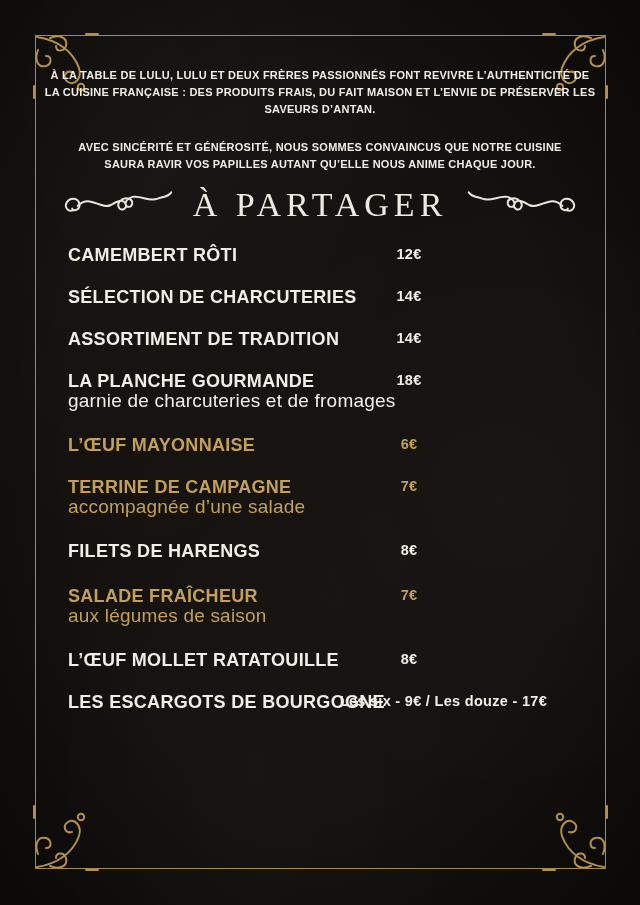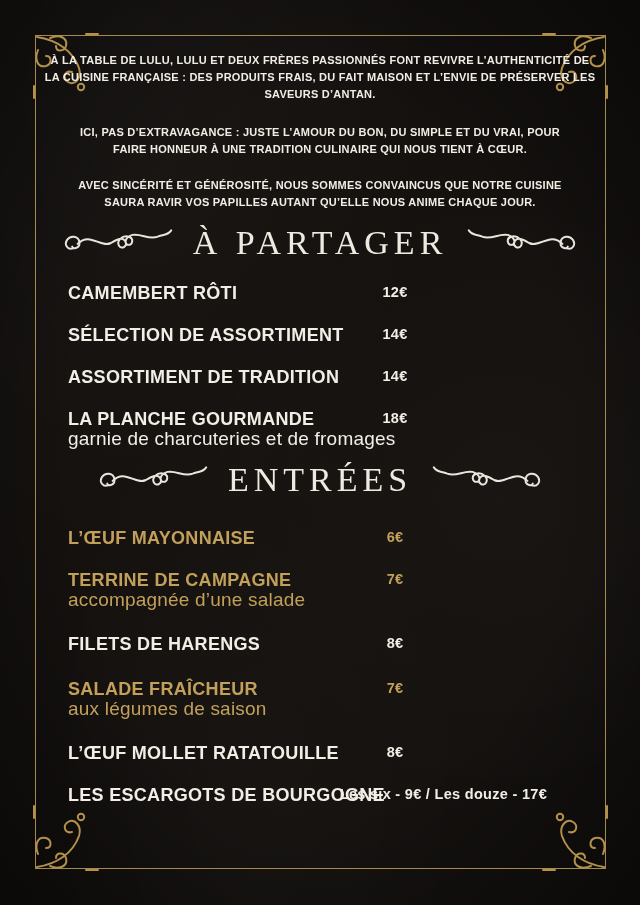--- a/index.html
+++ b/index.html
@@ -33,21 +33,21 @@
   .corner.tr { right: 28px; top: 29px; transform: scaleX(-1); }
   .corner.br { right: 28px; bottom: 30px; transform: scale(-1,-1); }
   .corner.bl { left: 29px; bottom: 30px; transform: scaleY(-1); }
 
   .content {
     position: absolute;
     left: 35px; top: 35px;
     width: 570px; height: 834px;
   }
 
-  .intro { padding-top: 17px; }
+  .intro { padding-top: 32px; }
   .intro p {
     margin: 0 auto 21px auto;
     text-align: center;
     color: #f1ede5;
     font-size: 11px;
     font-weight: 700;
     letter-spacing: 0.25px;
     line-height: 17px;
   }
   .intro p.p1 { max-width: 552px; }
@@ -96,21 +96,21 @@
     color: #f2eee6;
     font-size: 19px;
     font-weight: 400;
     letter-spacing: 0.2px;
     line-height: 18px;
     margin-top: 1px;
     white-space: nowrap;
   }
   .item-price {
     position: absolute;
-    left: 300px; top: 1px;
+    left: 314px; top: 1px;
     width: 120px;
     text-align: center;
     color: #f2eee6;
     font-size: 14.5px;
     font-weight: 700;
     letter-spacing: 0.3px;
   }
   .item-price.wide {
     left: auto;
     right: 58px;
@@ -168,21 +168,20 @@
       <path d="M21,9 C31,5 39,9 37,17 C35,23 27,23 27,17"></path>
       <circle cx="52" cy="58" r="3.2"></circle>
       <path d="M9,21 C5,31 9,39 17,37 C23,35 23,27 17,27"></path>
     </svg>
   </div>
 
   <div class="content">
 
     <div class="intro">
       <p class="p1">À LA TABLE DE LULU, LULU ET DEUX FRÈRES PASSIONNÉS FONT REVIVRE L’AUTHENTICITÉ DE LA CUISINE FRANÇAISE : DES PRODUITS FRAIS, DU FAIT MAISON ET L’ENVIE DE PRÉSERVER LES SAVEURS D’ANTAN.</p>
-      <p class="p2">ICI, PAS D’EXTRAVAGANCE : JUSTE L’AMOUR DU BON, DU SIMPLE ET DU VRAI, POUR FAIRE HONNEUR À UNE TRADITION CULINAIRE QUI NOUS TIENT À CŒUR.</p>
       <p class="p3">AVEC SINCÉRITÉ ET GÉNÉROSITÉ, NOUS SOMMES CONVAINCUS QUE NOTRE CUISINE SAURA RAVIR VOS PAPILLES AUTANT QU’ELLE NOUS ANIME CHAQUE JOUR.</p>
     </div>
 
     <div class="section-heading">
       <svg class="flourish" viewBox="0 0 120 40" fill="none" stroke="#eae5db" stroke-width="2.2" stroke-linecap="round">
         <path d="M9,26 C3,28 -1,22 2,17 C6,11 15,12 16,19 C17,25 10,28 8,24"></path>
         <path d="M14,21 C28,7 39,26 51,20 C58,16 64,13 67,18 C70,23 63,28 60,23 C57,18 63,11 71,13 C77,15 75,23 70,22 C65,21 67,13 75,11 C85,9 93,17 103,13 C110,10 114,12 118,6"></path>
       </svg>
       <div class="section-title">À PARTAGER</div>
       <svg class="flourish right" viewBox="0 0 120 40" fill="none" stroke="#eae5db" stroke-width="2.2" stroke-linecap="round">
@@ -190,45 +189,34 @@
         <path d="M14,21 C28,7 39,26 51,20 C58,16 64,13 67,18 C70,23 63,28 60,23 C57,18 63,11 71,13 C77,15 75,23 70,22 C65,21 67,13 75,11 C85,9 93,17 103,13 C110,10 114,12 118,6"></path>
       </svg>
     </div>
 
     <div class="item-list">
       <div class="item-row">
         <span class="item-name">CAMEMBERT RÔTI</span>
         <span class="item-price">12€</span>
       </div>
       <div class="item-row">
-        <span class="item-name">SÉLECTION DE ASSORTIMENT</span>
+        <span class="item-name">SÉLECTION DE CHARCUTERIES</span>
         <span class="item-price">14€</span>
       </div>
       <div class="item-row">
         <span class="item-name">ASSORTIMENT DE TRADITION</span>
         <span class="item-price">14€</span>
       </div>
       <div class="item-row has-desc">
         <span class="item-name">LA PLANCHE GOURMANDE</span>
         <span class="item-desc">garnie de charcuteries et de fromages</span>
         <span class="item-price">18€</span>
       </div>
     </div>
 
-    <div class="section-heading">
-      <svg class="flourish" viewBox="0 0 120 40" fill="none" stroke="#eae5db" stroke-width="2.2" stroke-linecap="round">
-        <path d="M9,26 C3,28 -1,22 2,17 C6,11 15,12 16,19 C17,25 10,28 8,24"></path>
-        <path d="M14,21 C28,7 39,26 51,20 C58,16 64,13 67,18 C70,23 63,28 60,23 C57,18 63,11 71,13 C77,15 75,23 70,22 C65,21 67,13 75,11 C85,9 93,17 103,13 C110,10 114,12 118,6"></path>
-      </svg>
-      <div class="section-title">ENTRÉES</div>
-      <svg class="flourish right" viewBox="0 0 120 40" fill="none" stroke="#eae5db" stroke-width="2.2" stroke-linecap="round">
-        <path d="M9,26 C3,28 -1,22 2,17 C6,11 15,12 16,19 C17,25 10,28 8,24"></path>
-        <path d="M14,21 C28,7 39,26 51,20 C58,16 64,13 67,18 C70,23 63,28 60,23 C57,18 63,11 71,13 C77,15 75,23 70,22 C65,21 67,13 75,11 C85,9 93,17 103,13 C110,10 114,12 118,6"></path>
-      </svg>
-    </div>
 
     <div class="item-list second">
       <div class="item-row gold">
         <span class="item-name">L’ŒUF MAYONNAISE</span>
         <span class="item-price">6€</span>
       </div>
       <div class="item-row gold has-desc">
         <span class="item-name">TERRINE DE CAMPAGNE</span>
         <span class="item-desc">accompagnée d’une salade</span>
         <span class="item-price">7€</span>

